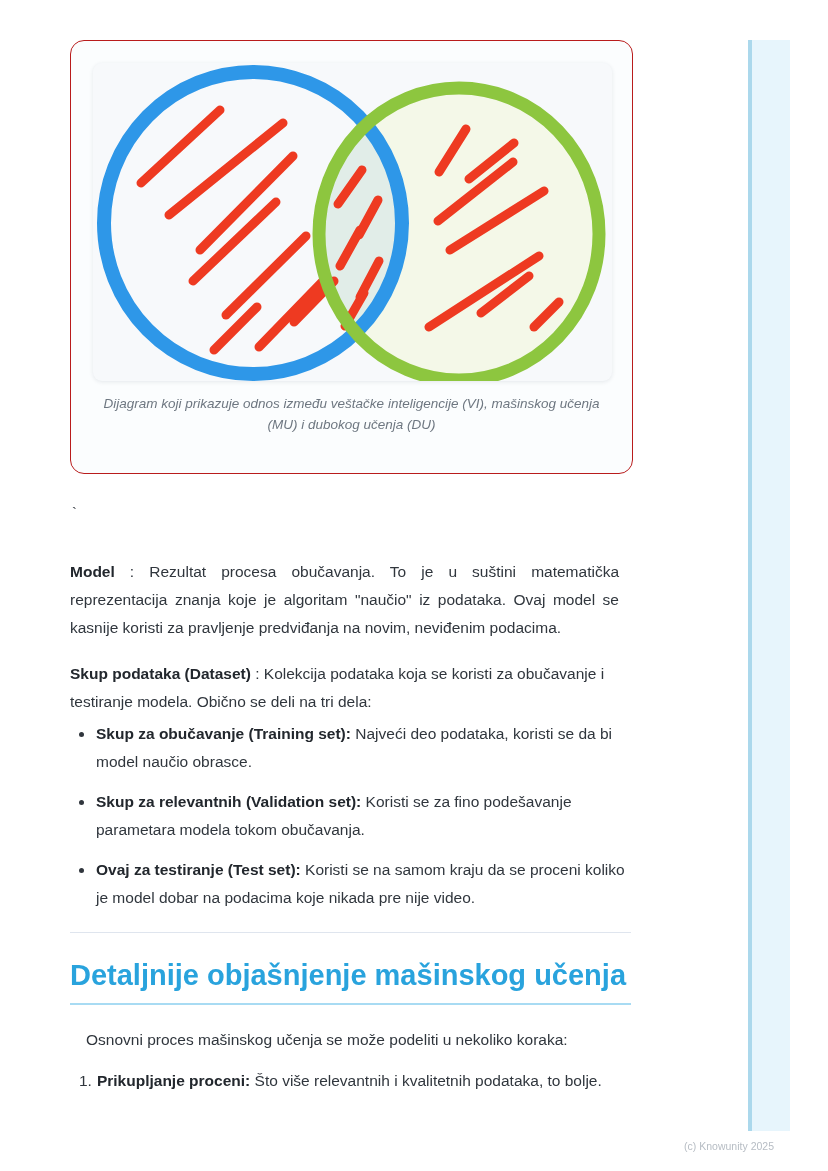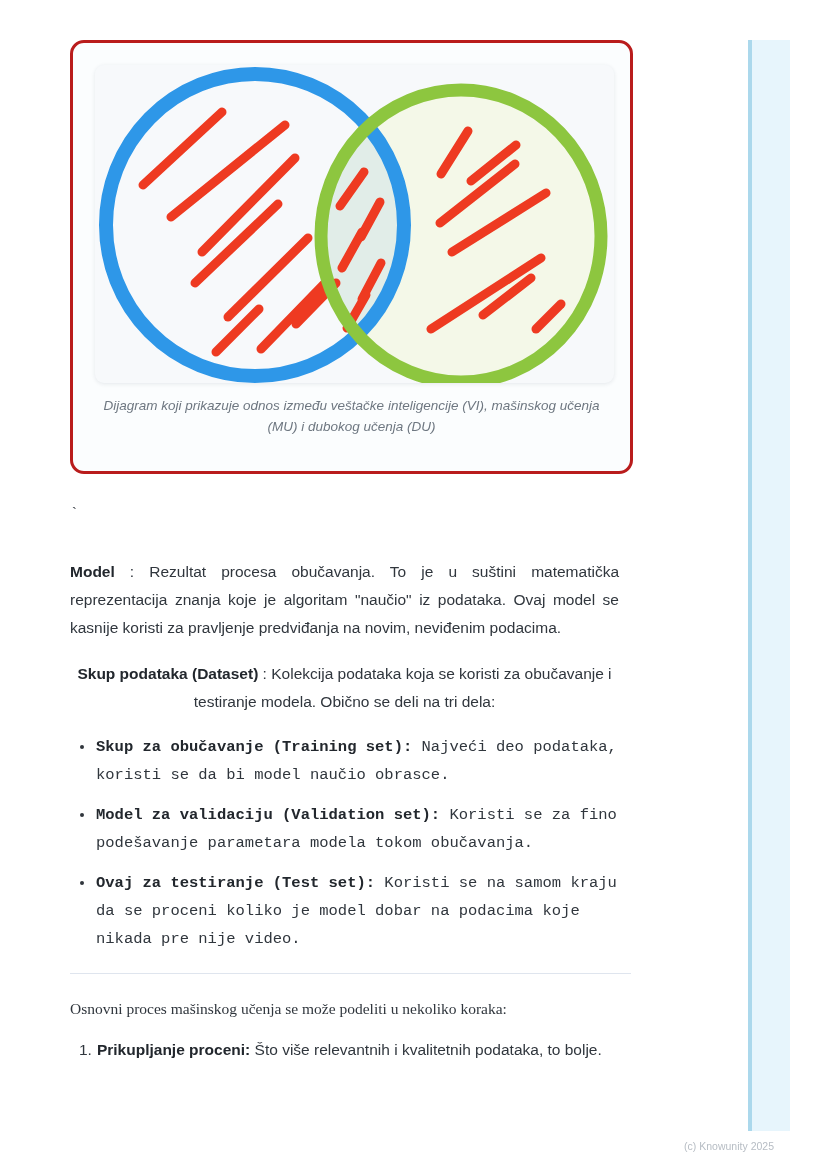--- a/index.html
+++ b/index.html
@@ -15,21 +15,21 @@
   body{
     width:828px;height:1171px;position:relative;overflow:hidden;
     background:#ffffff;
     font-family:"Liberation Sans","DejaVu Sans",sans-serif;
     color:#30363D;
   }
 
   
   .figure-card{
     position:absolute;left:70px;top:40px;width:563px;height:434px;
-    background:#fbfdfe;border:3px solid #b91c1c;border-radius:14px;
+    background:#fbfdfe;border:1px solid #b91c1c;border-radius:14px;
   }
   .figure-img{
     position:absolute;left:22px;top:22px;width:519px;height:318px;
     background:#f7f9fb;border-radius:9px;
     box-shadow:0 1px 4px rgba(30,50,70,.10);
     overflow:hidden;
   }
   .figure-img svg{display:block;width:100%;height:100%;}
   .venn-blue-ring{fill:none;stroke:var(--venn-blue,#2E97E8);stroke-width:14;}
   .venn-green-ring{fill:none;stroke:var(--venn-green,#8DC63F);stroke-width:13;}
@@ -48,33 +48,33 @@
     font-size:15px;color:#343a41;
   }
 
   
   .content{
     position:absolute;left:70px;top:552px;width:561px;
     font-size:15.5px;line-height:28px;color:#30363D;
   }
   .content b{color:#22272d;}
   p.def{margin:6px 12px 0 0;}
-  p.def + p.def{margin-top:18px;text-align:center;}
+  p.def + p.def{margin-top:18px;}
   p.justified{text-align:justify;}
-  ul.bullets{margin:17px 0 0 0;padding:0 0 0 25px;list-style:disc;font-family:Liberation Mono, monospace;}
+  ul.bullets{margin:4px 0 0 0;padding:0 0 0 25px;list-style:disc;}
   ul.bullets li{margin:0 0 12px 0;padding-left:1px;}
   ul.bullets li:last-child{margin-bottom:0;}
   .divider{border:none;border-top:1px solid #dfe5ee;margin:20px 0 0 0;height:0;}
   h1.section-heading{
     margin:25px 0 0 0;padding:0 0 10px 0;
     font-size:29px;line-height:35px;font-weight:bold;
     color:var(--heading-blue,#29A3DD);
     border-bottom:2px solid #a8dbf3;
   }
-  p.intro{margin:21px 0 0 0;font-family:Liberation Serif, serif;}
+  p.intro{margin:21px 0 0 16px;}
   .step{display:flex;margin:13px 0 0 9px;}
   .step-number{flex:0 0 auto;padding-right:5px;}
 
   
   .right-strip{
     position:absolute;left:748px;top:40px;width:42px;height:1091px;
     background:var(--sidebar-blue,#E7F5FC);
     border-left:4px solid var(--sidebar-edge,#ABD8EC);
   }
   .page-footer{
@@ -139,26 +139,27 @@
 <div class="stray-char">`</div>
 
 <div class="content">
 
   <p class="def justified"><b>Model</b><span> : Rezultat procesa obučavanja. To je u suštini matematička reprezentacija znanja koje je algoritam "naučio" iz podataka. Ovaj model se kasnije koristi za pravljenje predviđanja na novim, neviđenim podacima.</span></p>
 
   <p class="def"><b>Skup podataka (Dataset)</b><span> : Kolekcija podataka koja se koristi za obučavanje i testiranje modela. Obično se deli na tri dela:</span></p>
 
   <ul class="bullets">
     <li><b>Skup za obučavanje (Training set):</b><span> Najveći deo podataka, koristi se da bi model naučio obrasce.</span></li>
-    <li><b>Model za validaciju (Validation set):</b><span> Koristi se za fino podešavanje parametara modela tokom obučavanja.</span></li>
+    <li><b>Skup za relevantnih (Validation set):</b><span> Koristi se za fino podešavanje parametara modela tokom obučavanja.</span></li>
     <li><b>Ovaj za testiranje (Test set):</b><span> Koristi se na samom kraju da se proceni koliko je model dobar na podacima koje nikada pre nije video.</span></li>
   </ul>
 
   <hr class="divider">
 
+  <h1 class="section-heading">Detaljnije objašnjenje mašinskog učenja</h1>
 
   <p class="intro">Osnovni proces mašinskog učenja se može podeliti u nekoliko koraka:</p>
 
   <div class="step">
     <span class="step-number">1.</span>
     <span><b>Prikupljanje proceni:</b><span> Što više relevantnih i kvalitetnih podataka, to bolje.</span></span>
   </div>
 
 </div>
 

